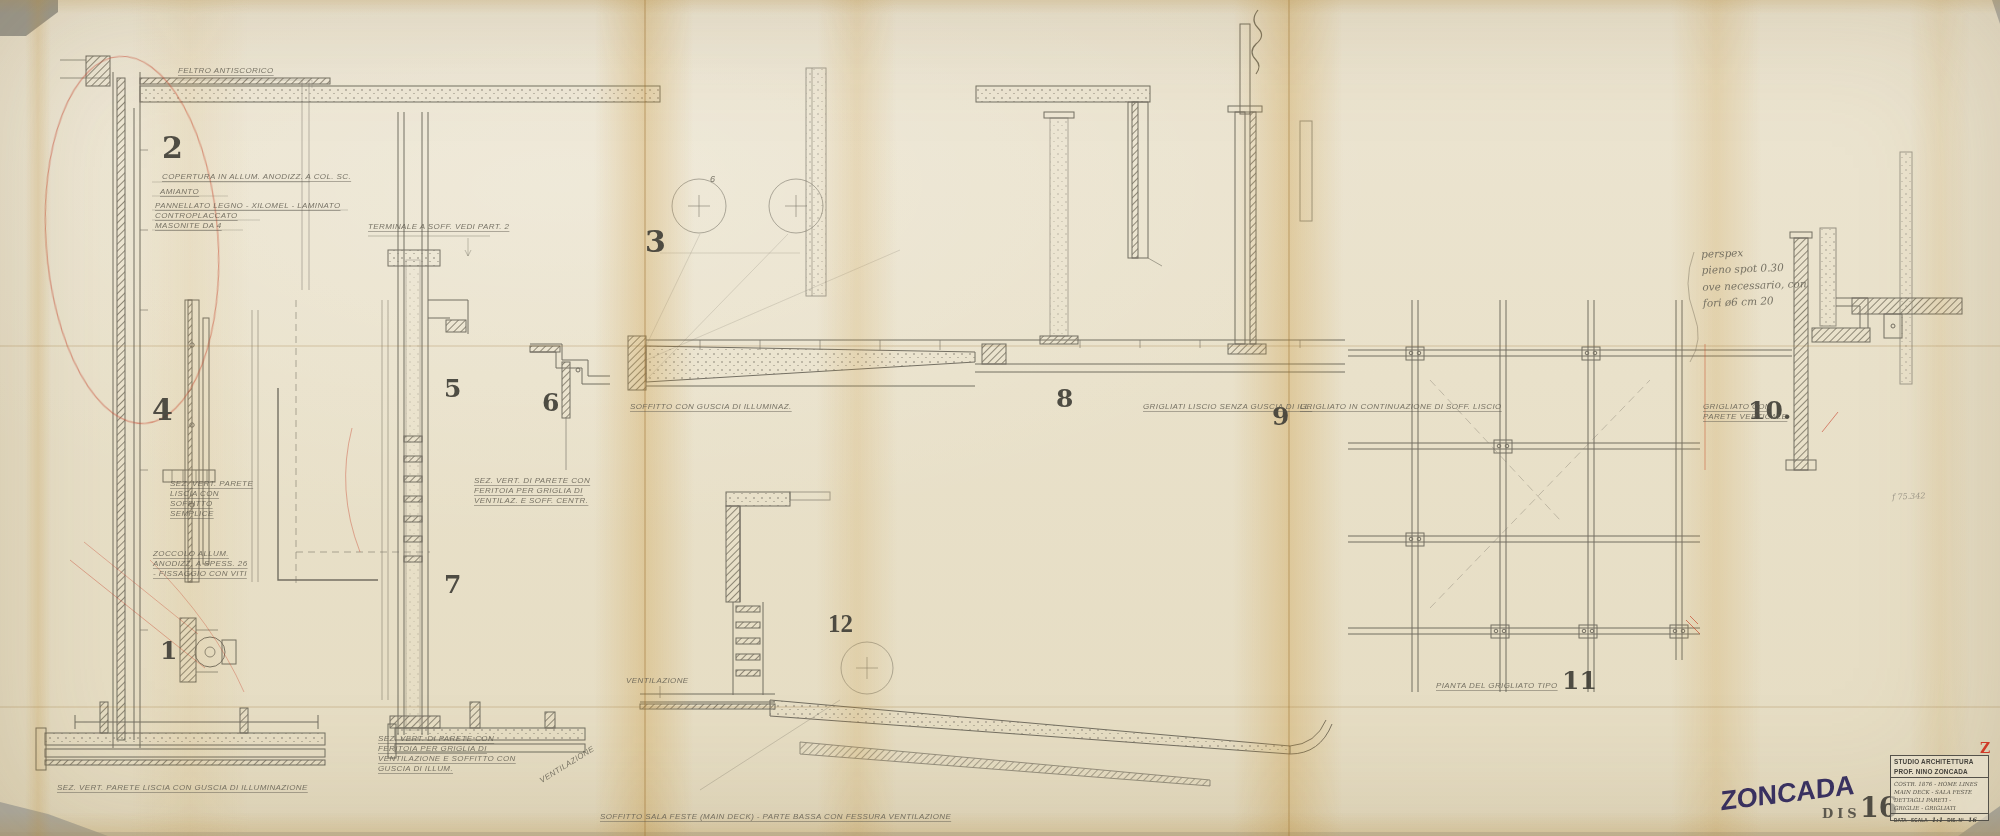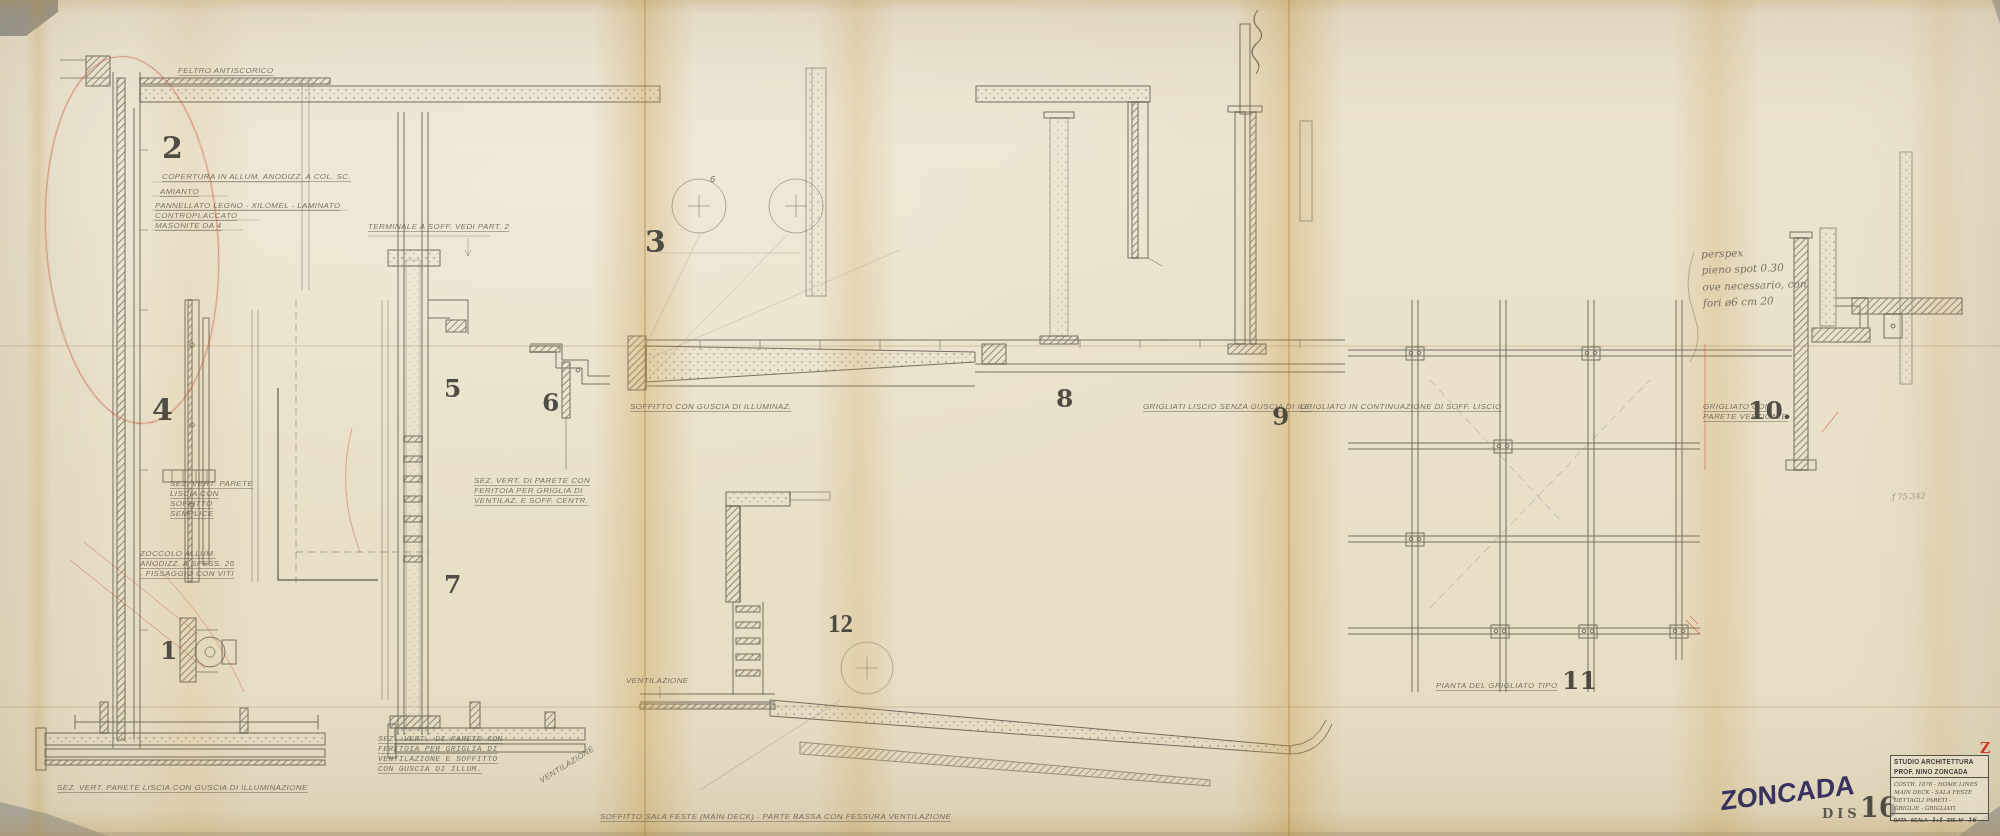--- a/index.html
+++ b/index.html
@@ -333,24 +333,24 @@
   <div class="num num-md" style="left:828px;top:610px;font-family:Liberation Serif, serif;">12</div>
 
   <div class="ann u" style="left:178px;top:66px;">FELTRO ANTISCORICO</div>
   <div class="ann u" style="left:162px;top:172px;">COPERTURA IN ALLUM. ANODIZZ. A COL. SC.</div>
   <div class="ann u" style="left:160px;top:187px;">AMIANTO</div>
   <div class="ann u" style="left:155px;top:201px;">PANNELLATO LEGNO - XILOMEL - LAMINATO</div>
   <div class="ann u" style="left:155px;top:211px;">CONTROPLACCATO</div>
   <div class="ann u" style="left:155px;top:221px;">MASONITE DA 4</div>
   <div class="ann u" style="left:368px;top:222px;">TERMINALE A SOFF. VEDI PART. 2</div>
   <div class="ann u wrap" style="left:170px;top:479px;width:84px;">SEZ. VERT. PARETE LISCIA CON SOFFITTO SEMPLICE</div>
-  <div class="ann u wrap" style="left:140px;top:549px;width:98px;">ZOCCOLO ALLUM. ANODIZZ. A SPESS. 26 - FISSAGGIO CON VITI</div>
+  <div class="ann u wrap" style="left:153px;top:549px;width:98px;">ZOCCOLO ALLUM. ANODIZZ. A SPESS. 26 - FISSAGGIO CON VITI</div>
   <div class="ann u" style="left:57px;top:783px;">SEZ. VERT. PARETE LISCIA CON GUSCIA DI ILLUMINAZIONE</div>
   <div class="ann u wrap" style="left:474px;top:476px;width:122px;">SEZ. VERT. DI PARETE CON FERITOIA PER GRIGLIA DI VENTILAZ. E SOFF. CENTR.</div>
-  <div class="ann u wrap" style="left:378px;top:734px;width:140px;font-family:Liberation Mono, monospace;">SEZ. VERT. DI PARETE CON FERITOIA PER GRIGLIA DI VENTILAZIONE E SOFFITTO CON GUSCIA DI ILLUM.</div>
+  <div class="ann u wrap" style="left:378px;top:734px;width:140px;">SEZ. VERT. DI PARETE CON FERITOIA PER GRIGLIA DI VENTILAZIONE E SOFFITTO CON GUSCIA DI ILLUM.</div>
   <div class="ann u" style="left:630px;top:402px;">SOFFITTO CON GUSCIA DI ILLUMINAZ.</div>
   <div class="ann u" style="left:1143px;top:402px;">GRIGLIATI LISCIO SENZA GUSCIA DI ILL.</div>
   <div class="ann u" style="left:1300px;top:402px;">GRIGLIATO IN CONTINUAZIONE DI SOFF. LISCIO</div>
   <div class="ann u wrap" style="left:1703px;top:402px;width:96px;">GRIGLIATO CON PARETE VERTICALE</div>
   <div class="ann u" style="left:1436px;top:681px;">PIANTA DEL GRIGLIATO TIPO</div>
   <div class="ann u" style="left:600px;top:812px;">SOFFITTO SALA FESTE (MAIN DECK) - PARTE BASSA CON FESSURA VENTILAZIONE</div>
   <div class="ann" style="left:626px;top:676px;">VENTILAZIONE</div>
   <div class="ann" style="left:536px;top:760px;transform:rotate(-32deg);">VENTILAZIONE</div>
   <div class="ann" style="left:710px;top:174px;font-size:9px;">6</div>
   <div class="pencil-ref" style="left:1892px;top:492px;">f 75.342</div>

